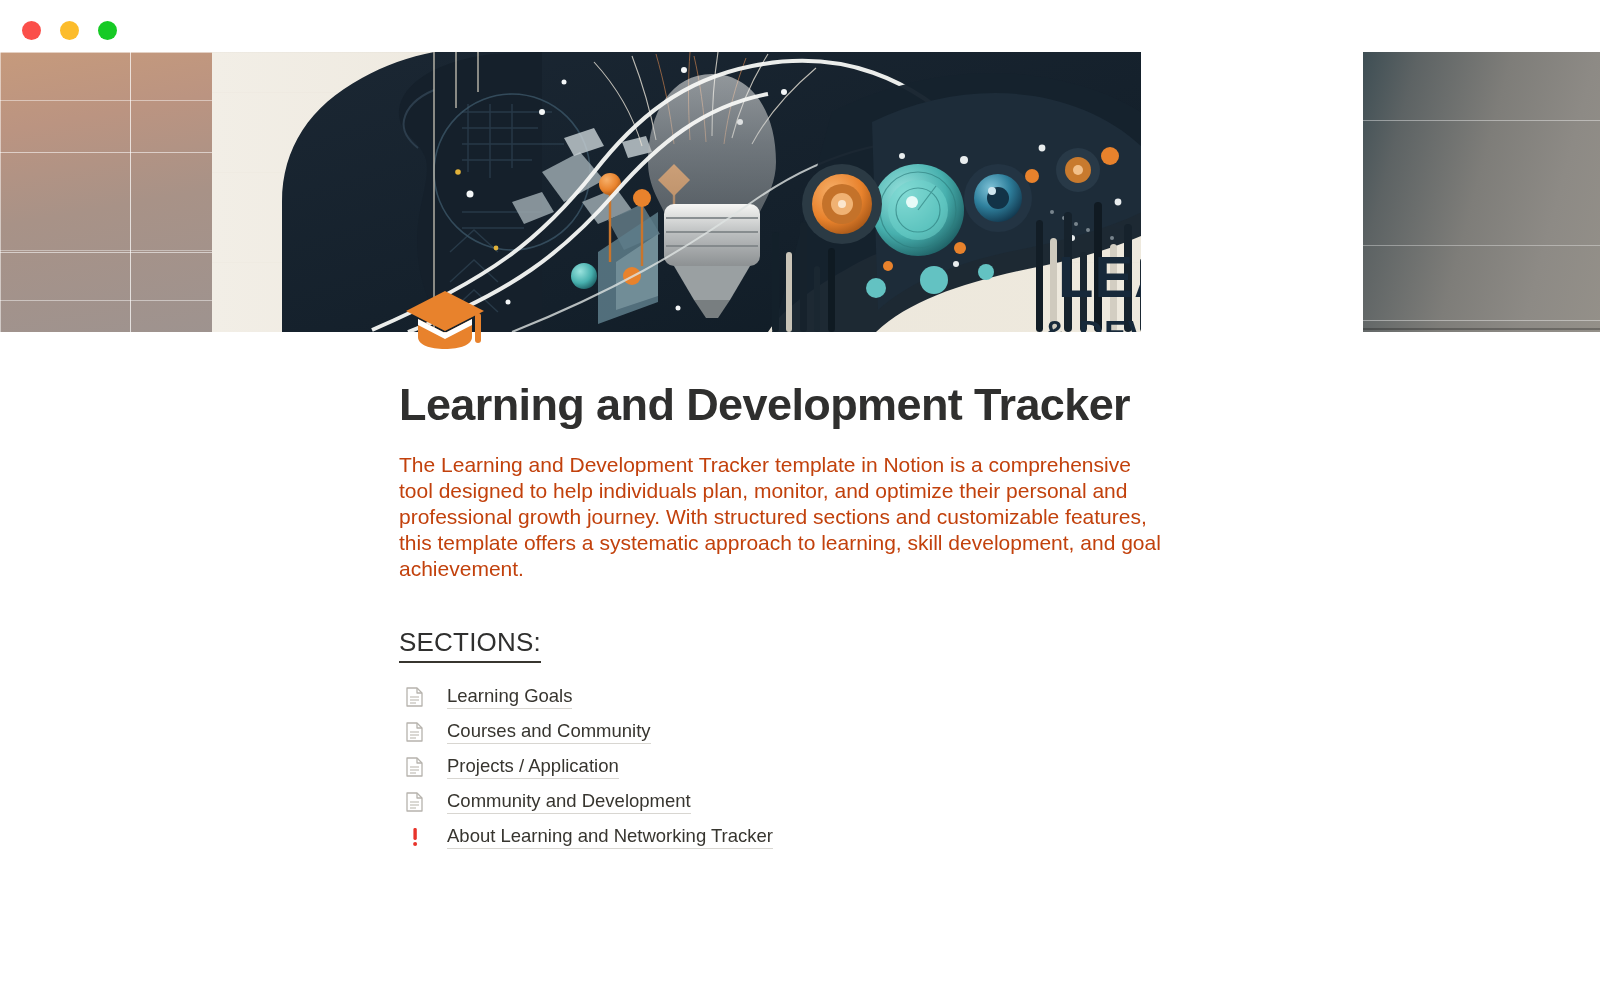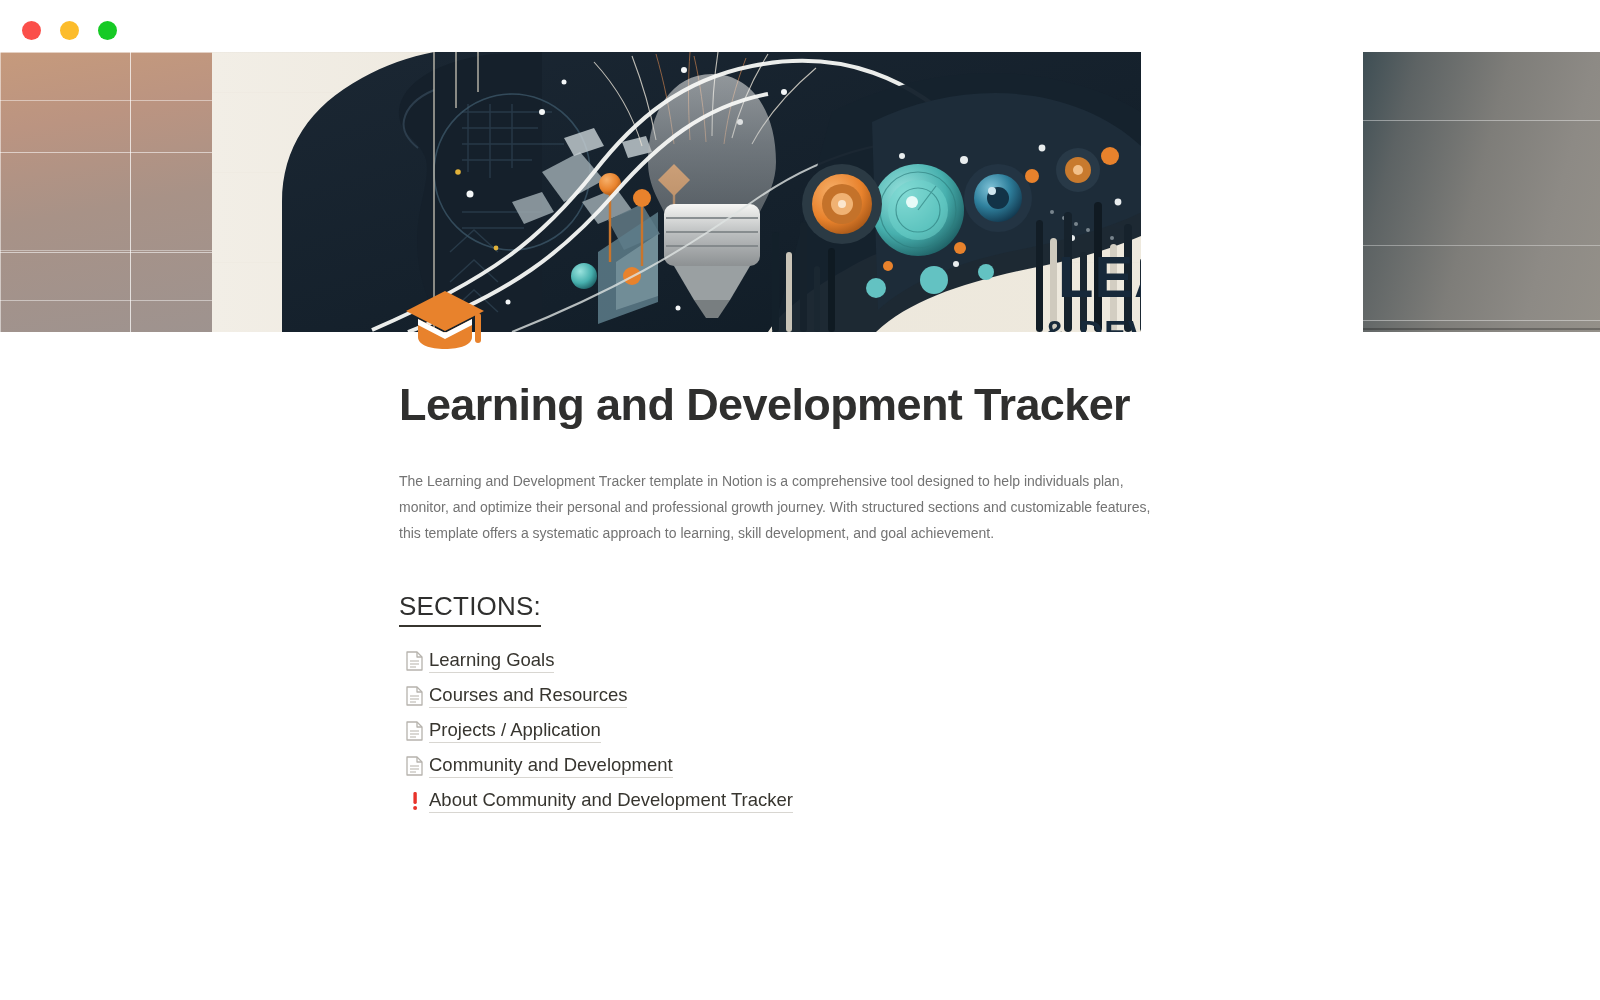--- a/index.html
+++ b/index.html
@@ -126,24 +126,24 @@
     width: 770px;
   }
   .page-title {
     font-size: 45px;
     font-weight: 700;
     color: #2f2f2e;
     letter-spacing: -0.6px;
     line-height: 1.12;
   }
   .intro {
-    margin-top: 38px;
-    font-size: 14px;
+    margin-top: 22px;
+    font-size: 21px;
     line-height: 26px;
-    color: #737373;
+    color: #c2410c;
     max-width: 762px;
   }
   .sections-heading {
     margin-top: 45px;
     font-size: 26px;
     font-weight: 400;
     color: #2f2f2e;
     display: inline-block;
     letter-spacing: 0.2px;
     border-bottom: 2px solid #37352f;
@@ -151,21 +151,21 @@
   }
   .section-list {
     margin-top: 16px;
     list-style: none;
   }
   .section-item {
     display: flex;
     align-items: center;
     height: 35px;
     padding-left: 5px;
-    gap: 4px;
+    gap: 22px;
   }
   .item-icon {
     width: 21px;
     height: 22px;
     flex: 0 0 21px;
     display: flex;
     align-items: center;
     justify-content: center;
   }
   .item-icon svg { display:block; }
@@ -603,21 +603,21 @@
             <svg width="17" height="20" viewBox="0 0 17 20" aria-hidden="true">
               <path d="M1 1 h10 l5 5 v13 H1 Z" fill="#fff" stroke="#b6b3ad" stroke-width="1.3" stroke-linejoin="round"></path>
               <path d="M11 1 v5 h5" fill="none" stroke="#b6b3ad" stroke-width="1.3" stroke-linejoin="round"></path>
               <g stroke="#c2bfb8" stroke-width="1.2">
                 <line x1="4" y1="10" x2="13" y2="10"></line>
                 <line x1="4" y1="13" x2="13" y2="13"></line>
                 <line x1="4" y1="16" x2="10" y2="16"></line>
               </g>
             </svg>
           </span>
-          <span class="item-label">Courses and Resources</span>
+          <span class="item-label">Courses and Community</span>
         </li>
 
 
         <li class="section-item">
           <span class="item-icon">
             <svg width="17" height="20" viewBox="0 0 17 20" aria-hidden="true">
               <path d="M1 1 h10 l5 5 v13 H1 Z" fill="#fff" stroke="#b6b3ad" stroke-width="1.3" stroke-linejoin="round"></path>
               <path d="M11 1 v5 h5" fill="none" stroke="#b6b3ad" stroke-width="1.3" stroke-linejoin="round"></path>
               <g stroke="#c2bfb8" stroke-width="1.2">
                 <line x1="4" y1="10" x2="13" y2="10"></line>
@@ -646,19 +646,19 @@
         </li>
 
 
         <li class="section-item">
           <span class="item-icon">
             <svg width="8" height="20" viewBox="0 0 8 20" aria-hidden="true">
               <rect x="2.4" y="1" width="3.4" height="12" rx="1.4" fill="#e8332a"></rect>
               <circle cx="4.1" cy="17" r="2" fill="#e8332a"></circle>
             </svg>
           </span>
-          <span class="item-label">About Community and Development Tracker</span>
+          <span class="item-label">About Learning and Networking Tracker</span>
         </li>
 
       </ul>
     </div>
   </div>
 </div>
 
 </body></html>

